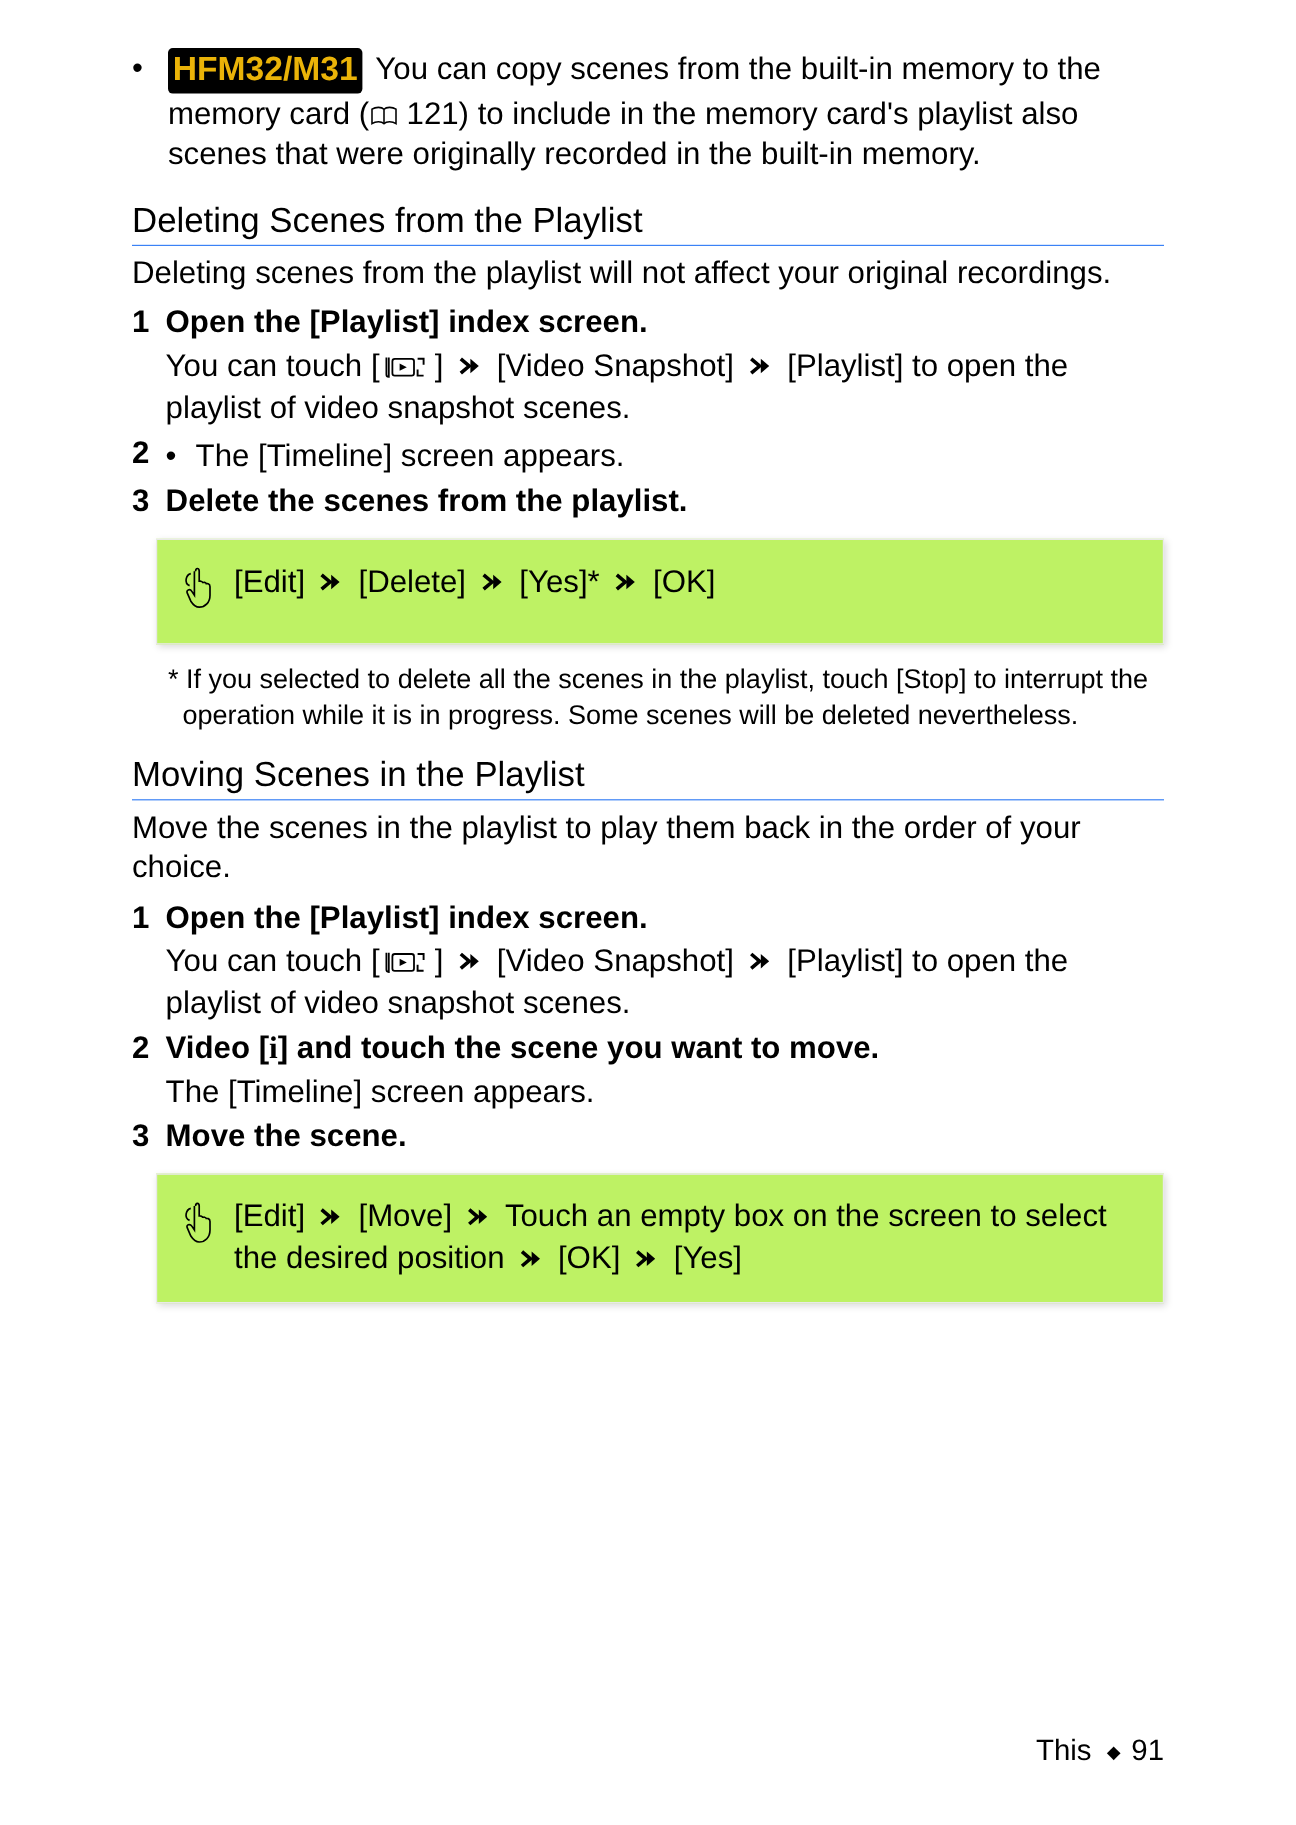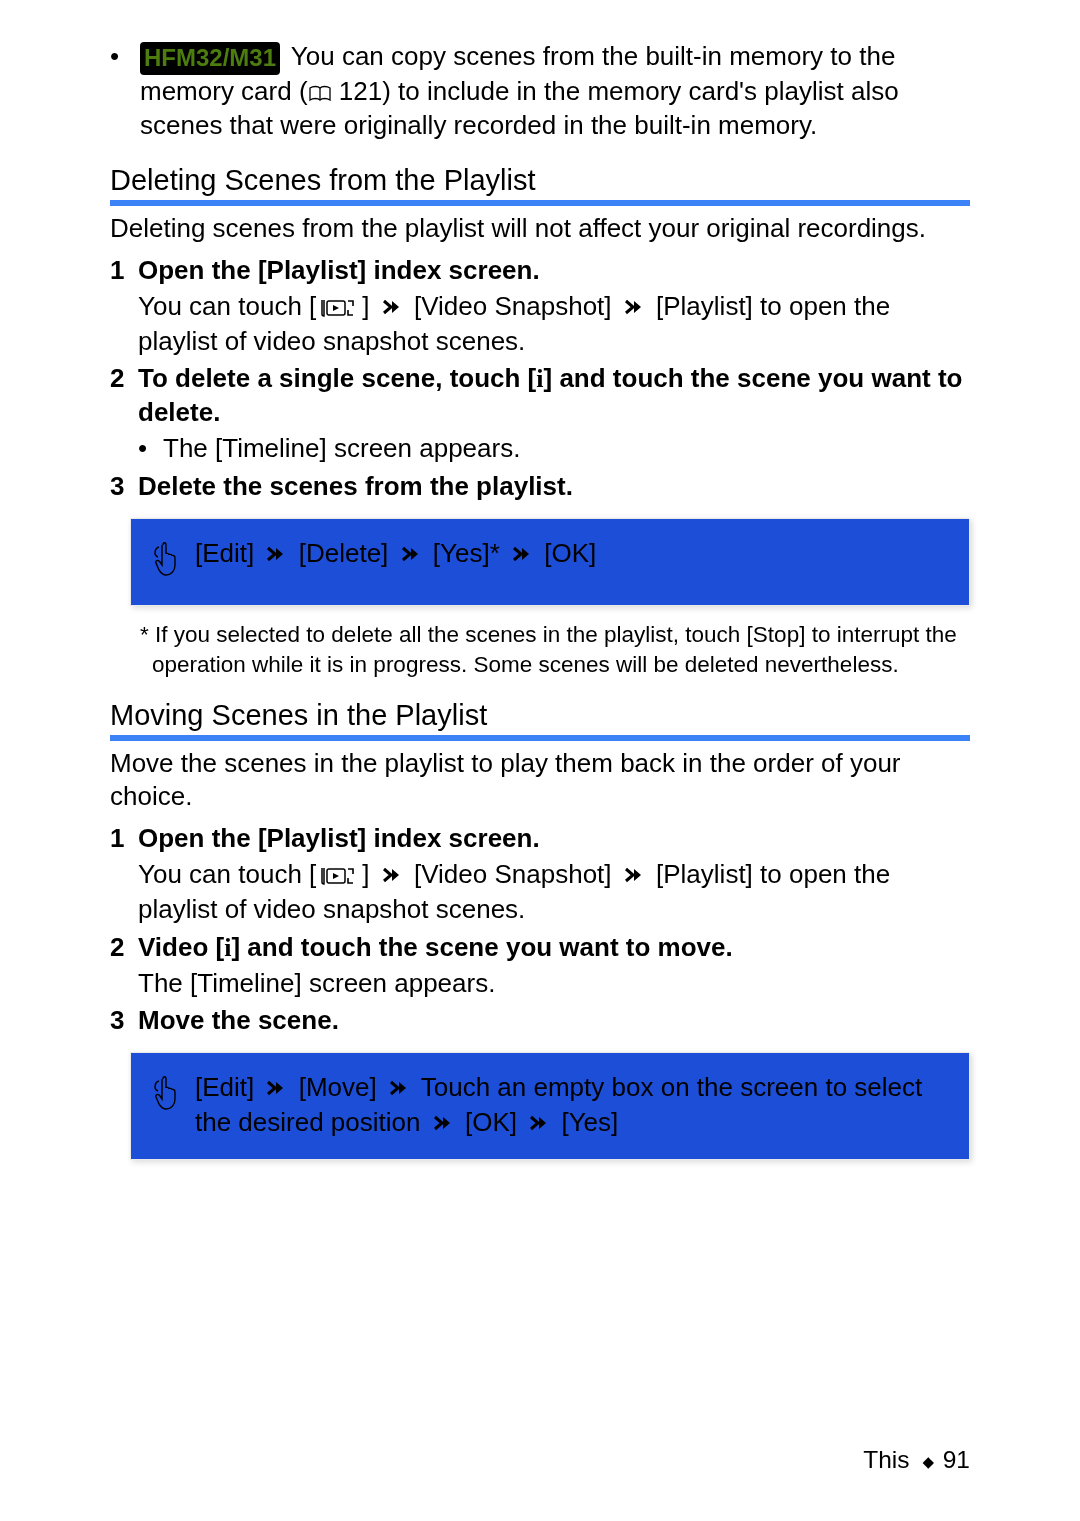--- a/index.html
+++ b/index.html
@@ -26,35 +26,35 @@
   .top-bullet::before {
     content: "•";
     position: absolute;
     left: 0;
     top: 0;
     font-size: 26px;
   }
   .badge {
     display: inline-block;
     background: #000;
-    color: #4d7c0f;
+    color: #eab308;
     border-radius: 4px;
     padding: 0 4px 2px 4px;
     font-family: "Arial Narrow", Arial, Helvetica, sans-serif;
     font-weight: bold;
-    font-size: 24px;
+    font-size: 28px;
     vertical-align: middle;
     margin-right: 4px;
   }
   .section-title {
     font-family: "Arial Narrow", Arial, Helvetica, sans-serif;
     font-size: 29px;
     margin-top: 18px;
     margin-bottom: 6px;
-    border-bottom: 6px solid #3b82f6;
+    border-bottom: 1px solid #3b82f6;
     padding-bottom: 0px;
   }
   .paragraph {
     margin-bottom: 8px;
     margin-top:6px;
   }
   .step {
     display: flex;
     margin-top: 4px;
   }
@@ -80,21 +80,21 @@
     padding-left: 25px;
   }
   .sub-bullet::before {
     content: "•";
     position: absolute;
     left: 0;
     top: 0;
     font-size: 26px;
   }
   .touch-box {
-    background: #1d4ed8;
+    background: #bef264;
     border: 1px solid #e9e9e9;
     margin: 14px 0 14px 20px;
     padding: 18px 20px 18px 20px;
     box-shadow: 2px 2px 6px rgba(0,0,0,0.15);
     display: flex;
     align-items: flex-start;
   }
   .touch-icon {
     flex-shrink: 0;
     margin-right: 12px;
@@ -183,23 +183,20 @@
               <path d="M11 3 L18 9 L11 15" fill="#000"></path>
             </svg></span>
         <span>[Playlist] to open the playlist of video snapshot scenes.</span>
       </div>
     </div>
   </div>
 
   <div class="step">
     <div class="step-num">2</div>
     <div class="step-body">
-      <div class="step-head">
-        <span>To delete a single scene, touch [</span><span class="info-i">i</span><span>] and touch the scene you want to delete.</span>
-      </div>
       <div class="sub-bullets">
         <div class="sub-bullet">The [Timeline] screen appears.</div>
       </div>
     </div>
   </div>
 
   <div class="step">
     <div class="step-num">3</div>
     <div class="step-body">
       <div class="step-head">Delete the scenes from the playlist.</div>

